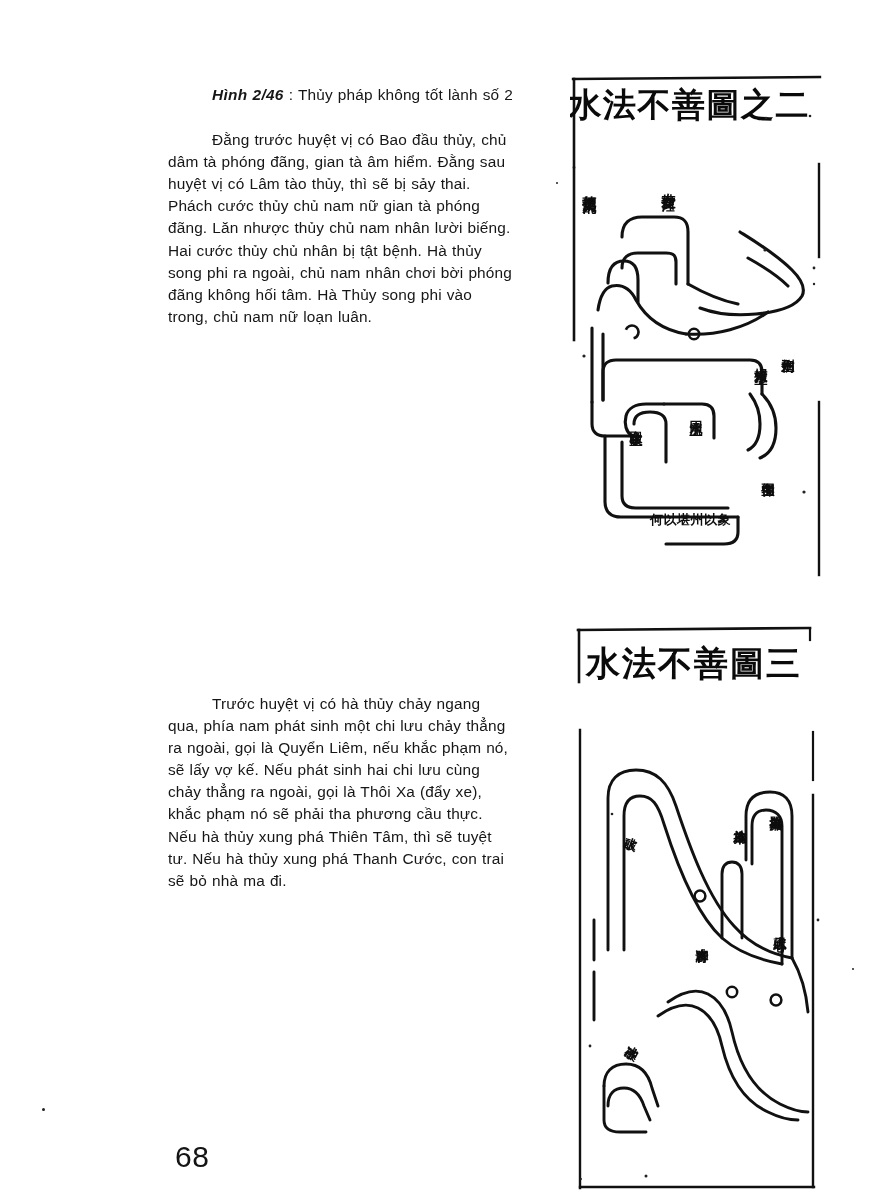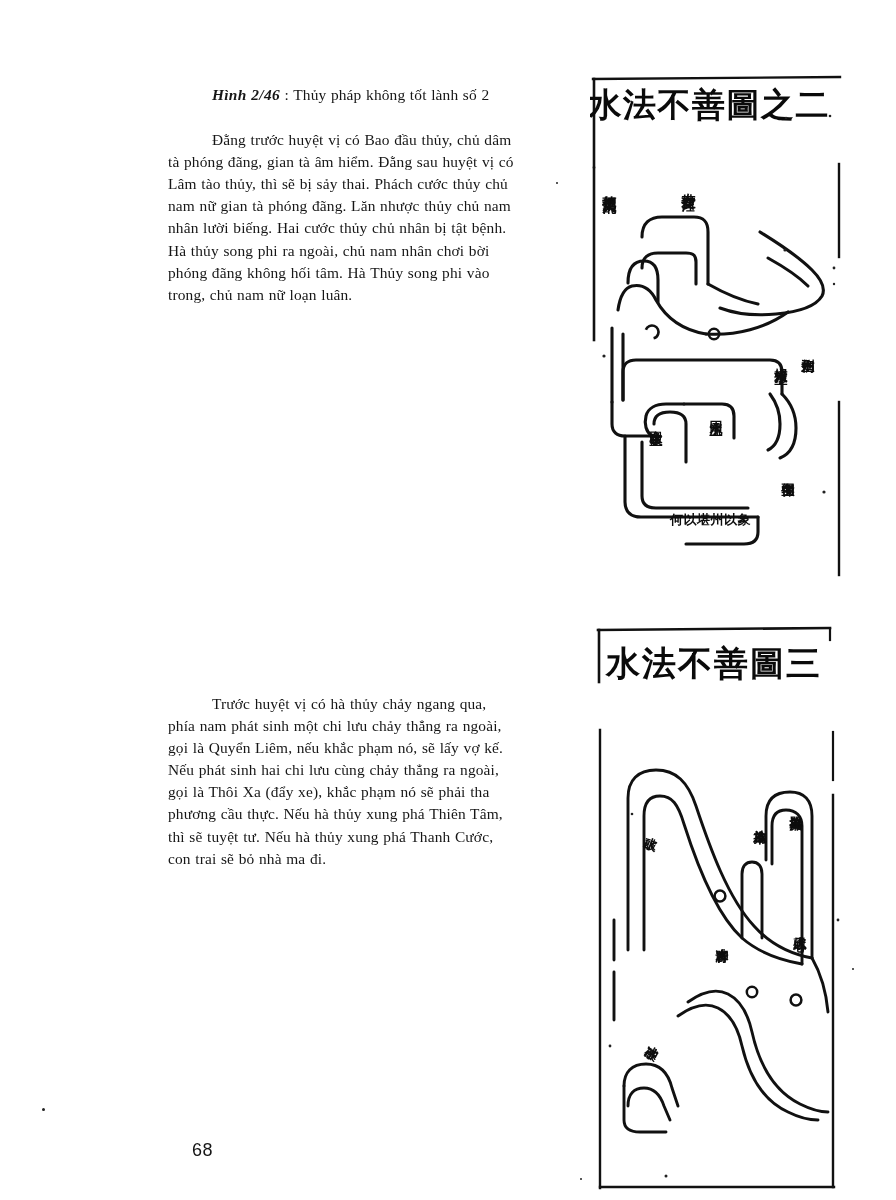--- a/index.html
+++ b/index.html
@@ -34,42 +34,41 @@
   .para {
     margin: 0 0 2px 0;
     font-size: 15.4px;
     line-height: 22.1px;
     letter-spacing: 0.15px;
     word-spacing: 0.6px;
     text-align: left;
     color: #161616;
   }
   .para + .para { margin-top: 23px; }
-  .indent { text-indent: 44px; font-family: Liberation Serif, serif; }
+  .indent { text-indent: 44px; }
 
   .fig-label {
     font-style: italic;
     font-weight: bold;
     letter-spacing: 0.3px;
   }
 
   
   .folio {
     position: absolute;
-    left: 192px;
+    left: 175px;
     top: 1140px;
-    font-size: 18px;
+    font-size: 30px;
     letter-spacing: 0.5px;
     color: #141414;
   }
 
   
   .figure {
     position: absolute;
-    margin-left: 20px;
   }
   #figure-1 {
     left: 570px;
     top: 72px;
     width: 252px;
     height: 505px;
   }
   #figure-2 {
     left: 574px;
     top: 620px;

